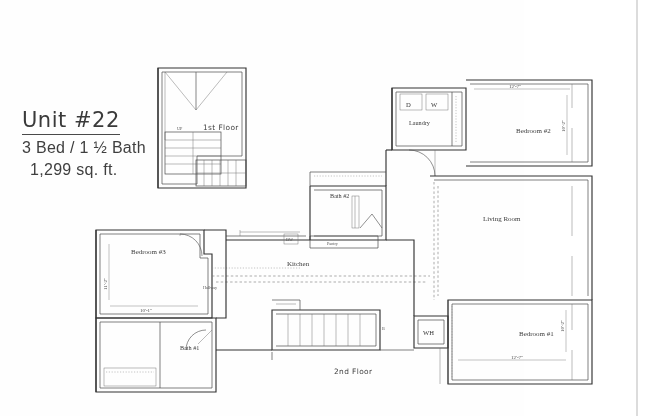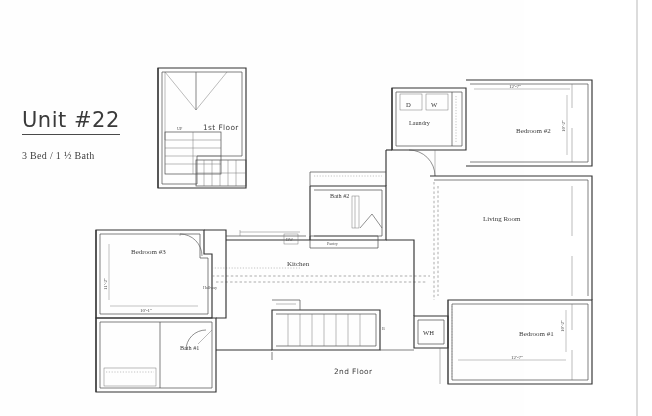--- a/index.html
+++ b/index.html
@@ -32,24 +32,24 @@
     font-family: "DejaVu Sans", sans-serif;
     font-size: 21px;
     letter-spacing: 0.5px;
     color: #3a3a3a;
     padding-bottom: 2px;
     border-bottom: 1.4px solid #4a4a4a;
     display: inline-block;
     white-space: nowrap;
   }
   .title-sub {
-    font-family: Liberation Serif, serif;
-    font-size: 10px;
+    font-family: Liberation Sans, sans-serif;
+    font-size: 16px;
     color: #3f3f3f;
-    margin-top: 15px;
+    margin-top: 4px;
     letter-spacing: 0.3px;
     white-space: nowrap;
   }
   .title-sub.indent { padding-left: 8px; }
 
   svg.plan {
     position: absolute;
     left: 0;
     top: 0;
     width: 652px;
@@ -125,20 +125,21 @@
   }
 </style>
 </head>
 <body>
 
 <div id="sheet">
 
   <div class="title-block">
     <div class="unit-title">Unit #22</div>
     <div class="title-sub">3 Bed / 1 ½ Bath</div>
+    <div class="title-sub indent">1,299 sq. ft.</div>
   </div>
 
   <svg class="plan" viewBox="0 0 652 416">
 
     <line class="edge-line" x1="637" y1="0" x2="637" y2="416"></line>
 
     <g>
 
       <path class="wall" d="M158,68 L246,68 L246,104 L246,160 L246,188 L158,188 Z"></path>
       <path class="wall" d="M158,68 L158,188"></path>

